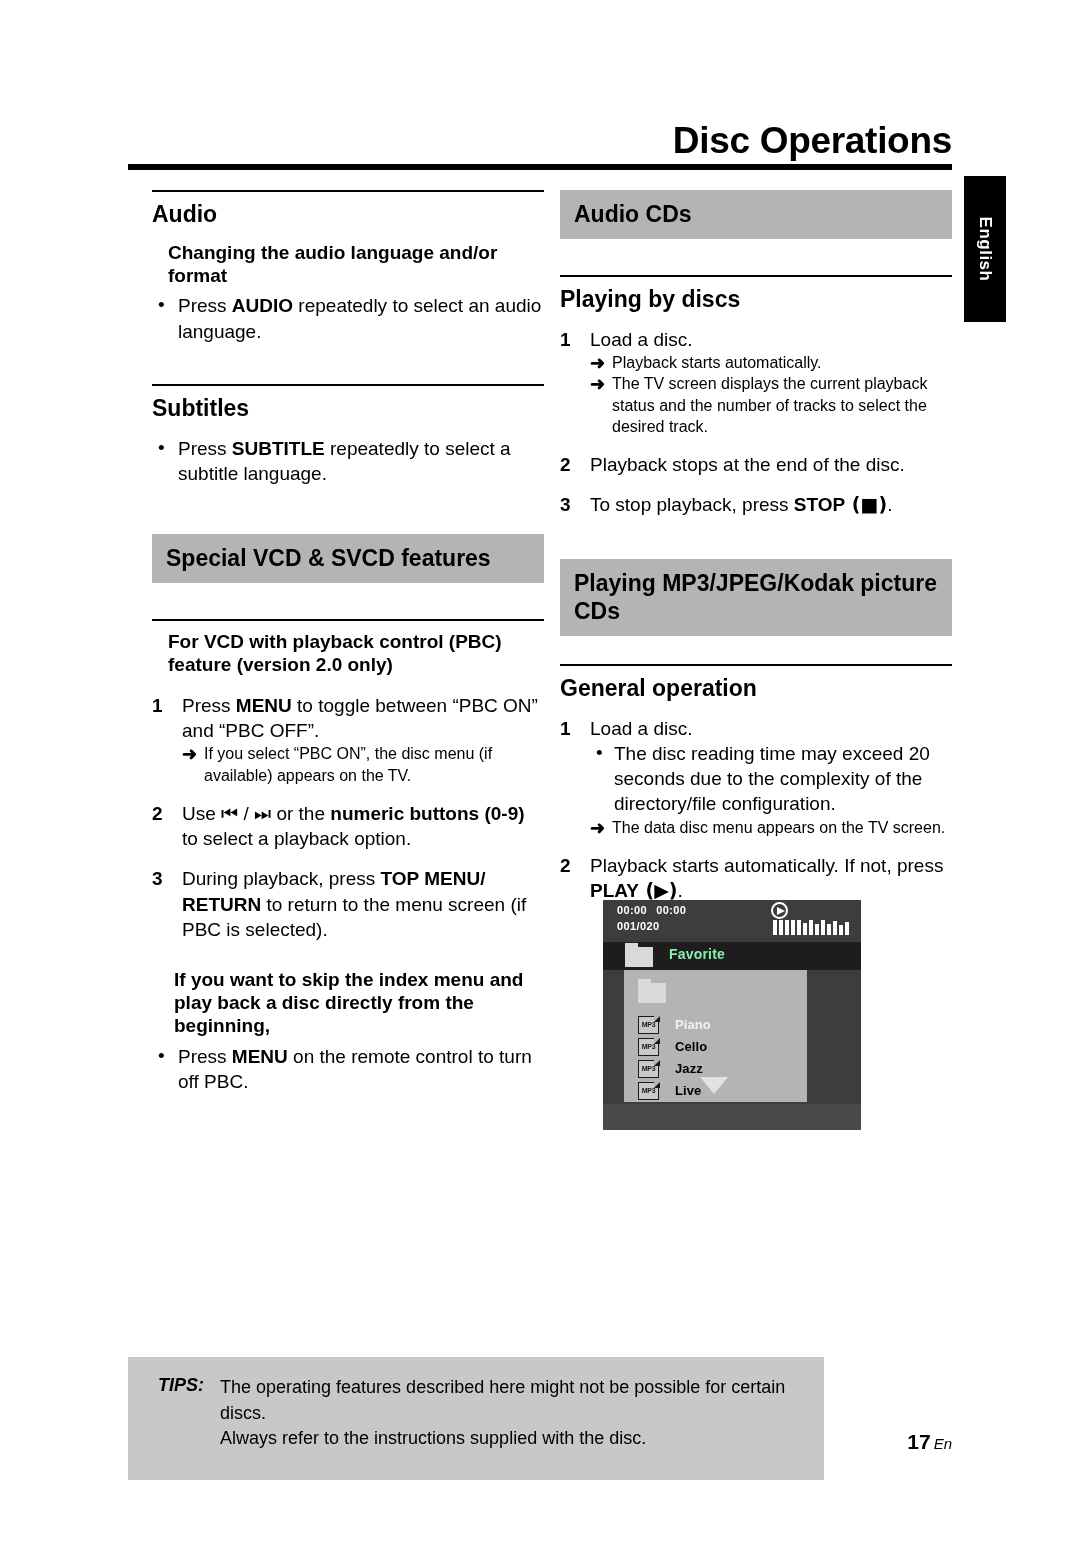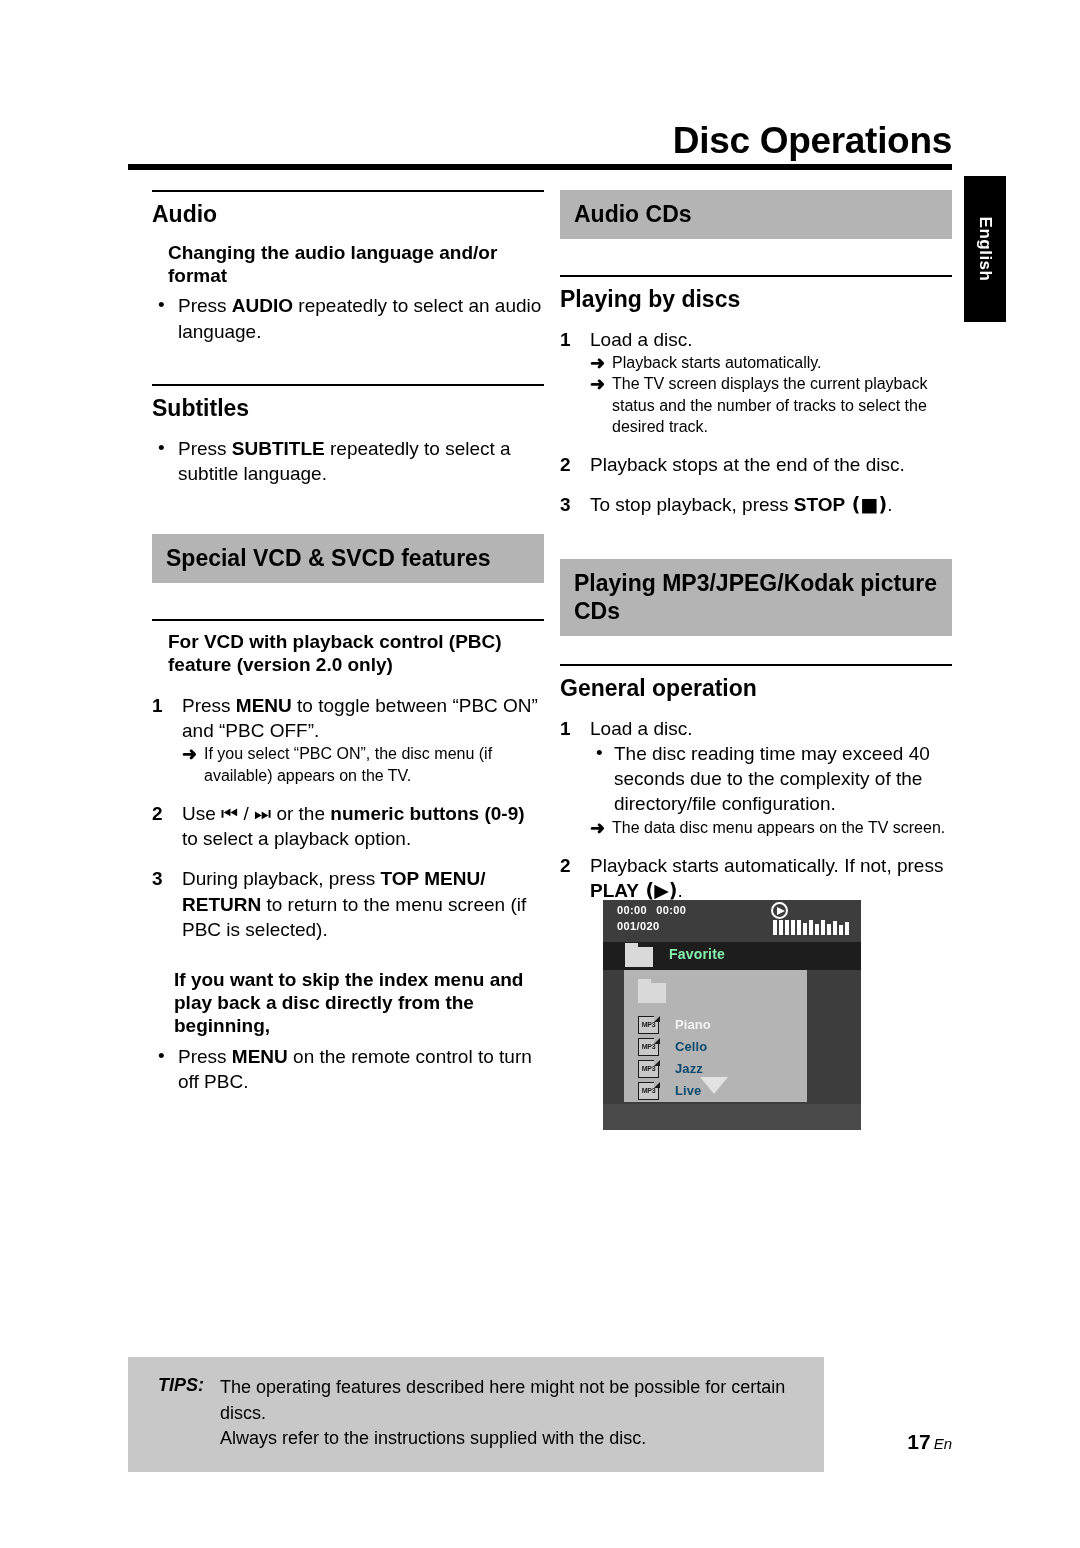--- a/index.html
+++ b/index.html
@@ -288,21 +288,21 @@
     position: absolute;
     right: -1.5px; top: -1.5px;
     border-left: 6px solid #b4b4b4;
     border-bottom: 6px solid #1a1a1a;
   }
   .tv-item .nm {
     position: absolute;
     left: 37px; top: 1px;
     font-size: 13px;
     font-weight: bold;
-    color: #0c4a6e;
+    color: #000000;
     letter-spacing: 0.1px;
   }
   .tv-item .nm.hl { color: #f2f2f2; }
 
   .tv-caret {
     position: absolute;
     left: 76px; top: 107px;
     width: 0; height: 0;
     border-left: 14px solid transparent;
     border-right: 14px solid transparent;
@@ -315,21 +315,21 @@
     background: #4a4a4a;
   }
 
   
   .tips {
     position: absolute;
     left: 128px;
     top: 1345px;
     width: 696px;
     background: #c8c8c8;
-    padding: 18px 22px 20px 30px;
+    padding: 18px 22px 28px 30px;
   }
   .tips-row { display: flex; }
   .tips-label {
     font-size: 18px;
     font-weight: bold;
     font-style: italic;
     width: 62px;
     flex: 0 0 62px;
   }
   .tips-body {
@@ -449,21 +449,21 @@
     <div class="band">Playing MP3/JPEG/Kodak picture CDs</div>
 
     <div class="spacer-28"></div>
 
     <div class="rule"></div>
     <div class="h-sub">General operation</div>
 
     <div class="step">
       <span class="num">1</span>
       <span>Load a disc.</span>
-      <div class="sub-bullet">The disc reading time may exceed 40 seconds due to the complexity of the directory/file configuration.</div>
+      <div class="sub-bullet">The disc reading time may exceed 20 seconds due to the complexity of the directory/file configuration.</div>
       <div class="arrow">The data disc menu appears on the TV screen.</div>
     </div>
 
     <div class="spacer-10"></div>
 
     <div class="step">
       <span class="num">2</span>
       <span>Playback starts automatically. If not, press </span><b>PLAY</b><b class="glyph"> (▶)</b><span>.</span>
     </div>
   </div>

